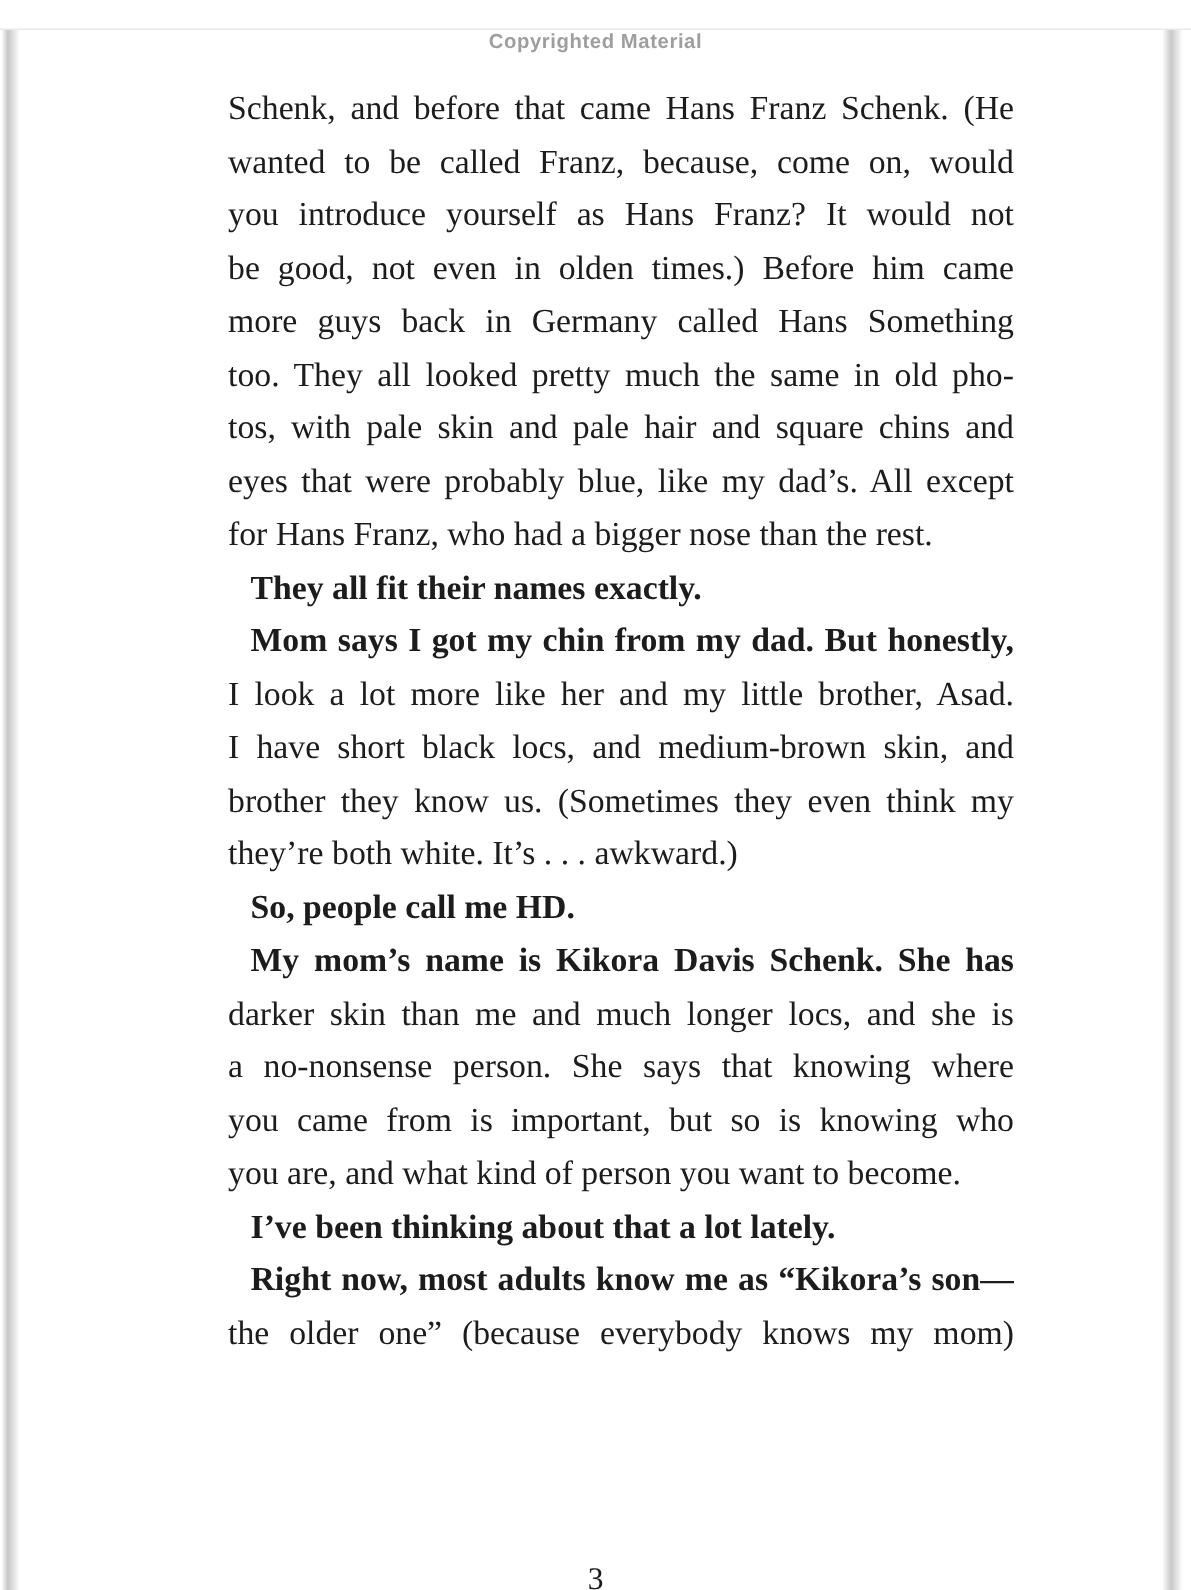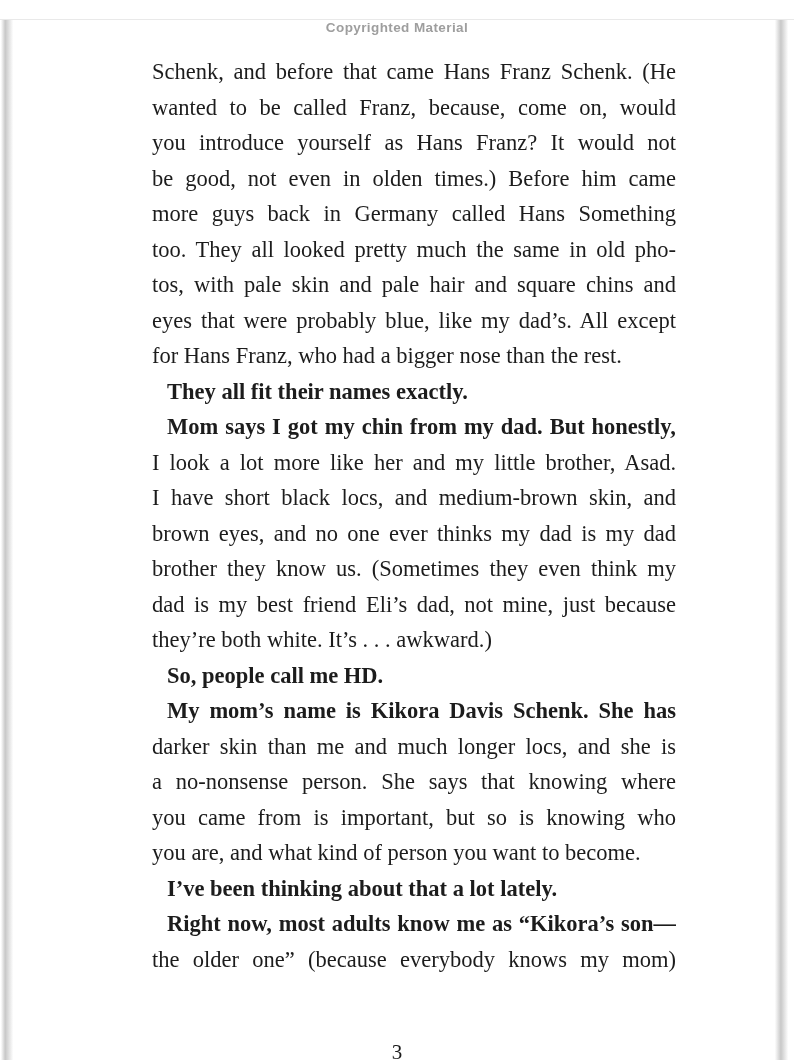--- a/index.html
+++ b/index.html
@@ -84,23 +84,21 @@
       <div class="line">be good, not even in olden times.) Before him came</div>
       <div class="line">more guys back in Germany called Hans Something</div>
       <div class="line">too. They all looked pretty much the same in old pho-</div>
       <div class="line">tos, with pale skin and pale hair and square chins and</div>
       <div class="line">eyes that were probably blue, like my dad’s. All except</div>
       <div class="line end">for Hans Franz, who had a bigger nose than the rest.</div>
       <div class="line indent end">They all fit their names exactly.</div>
       <div class="line indent">Mom says I got my chin from my dad. But honestly,</div>
       <div class="line">I look a lot more like her and my little brother, Asad.</div>
       <div class="line">I have short black locs, and medium-brown skin, and</div>
-      <div class="line">brown eyes, and no one ever thinks my dad is my dad</div>
       <div class="line">brother they know us. (Sometimes they even think my</div>
-      <div class="line">dad is my best friend Eli’s dad, not mine, just because</div>
       <div class="line end">they’re both white. It’s . . . awkward.)</div>
       <div class="line indent end">So, people call me HD.</div>
       <div class="line indent">My mom’s name is Kikora Davis Schenk. She has</div>
       <div class="line">darker skin than me and much longer locs, and she is</div>
       <div class="line">a no-nonsense person. She says that knowing where</div>
       <div class="line">you came from is important, but so is knowing who</div>
       <div class="line end">you are, and what kind of person you want to become.</div>
       <div class="line indent end">I’ve been thinking about that a lot lately.</div>
       <div class="line indent">Right now, most adults know me as “Kikora’s son—</div>
       <div class="line">the older one” (because everybody knows my mom)</div>

